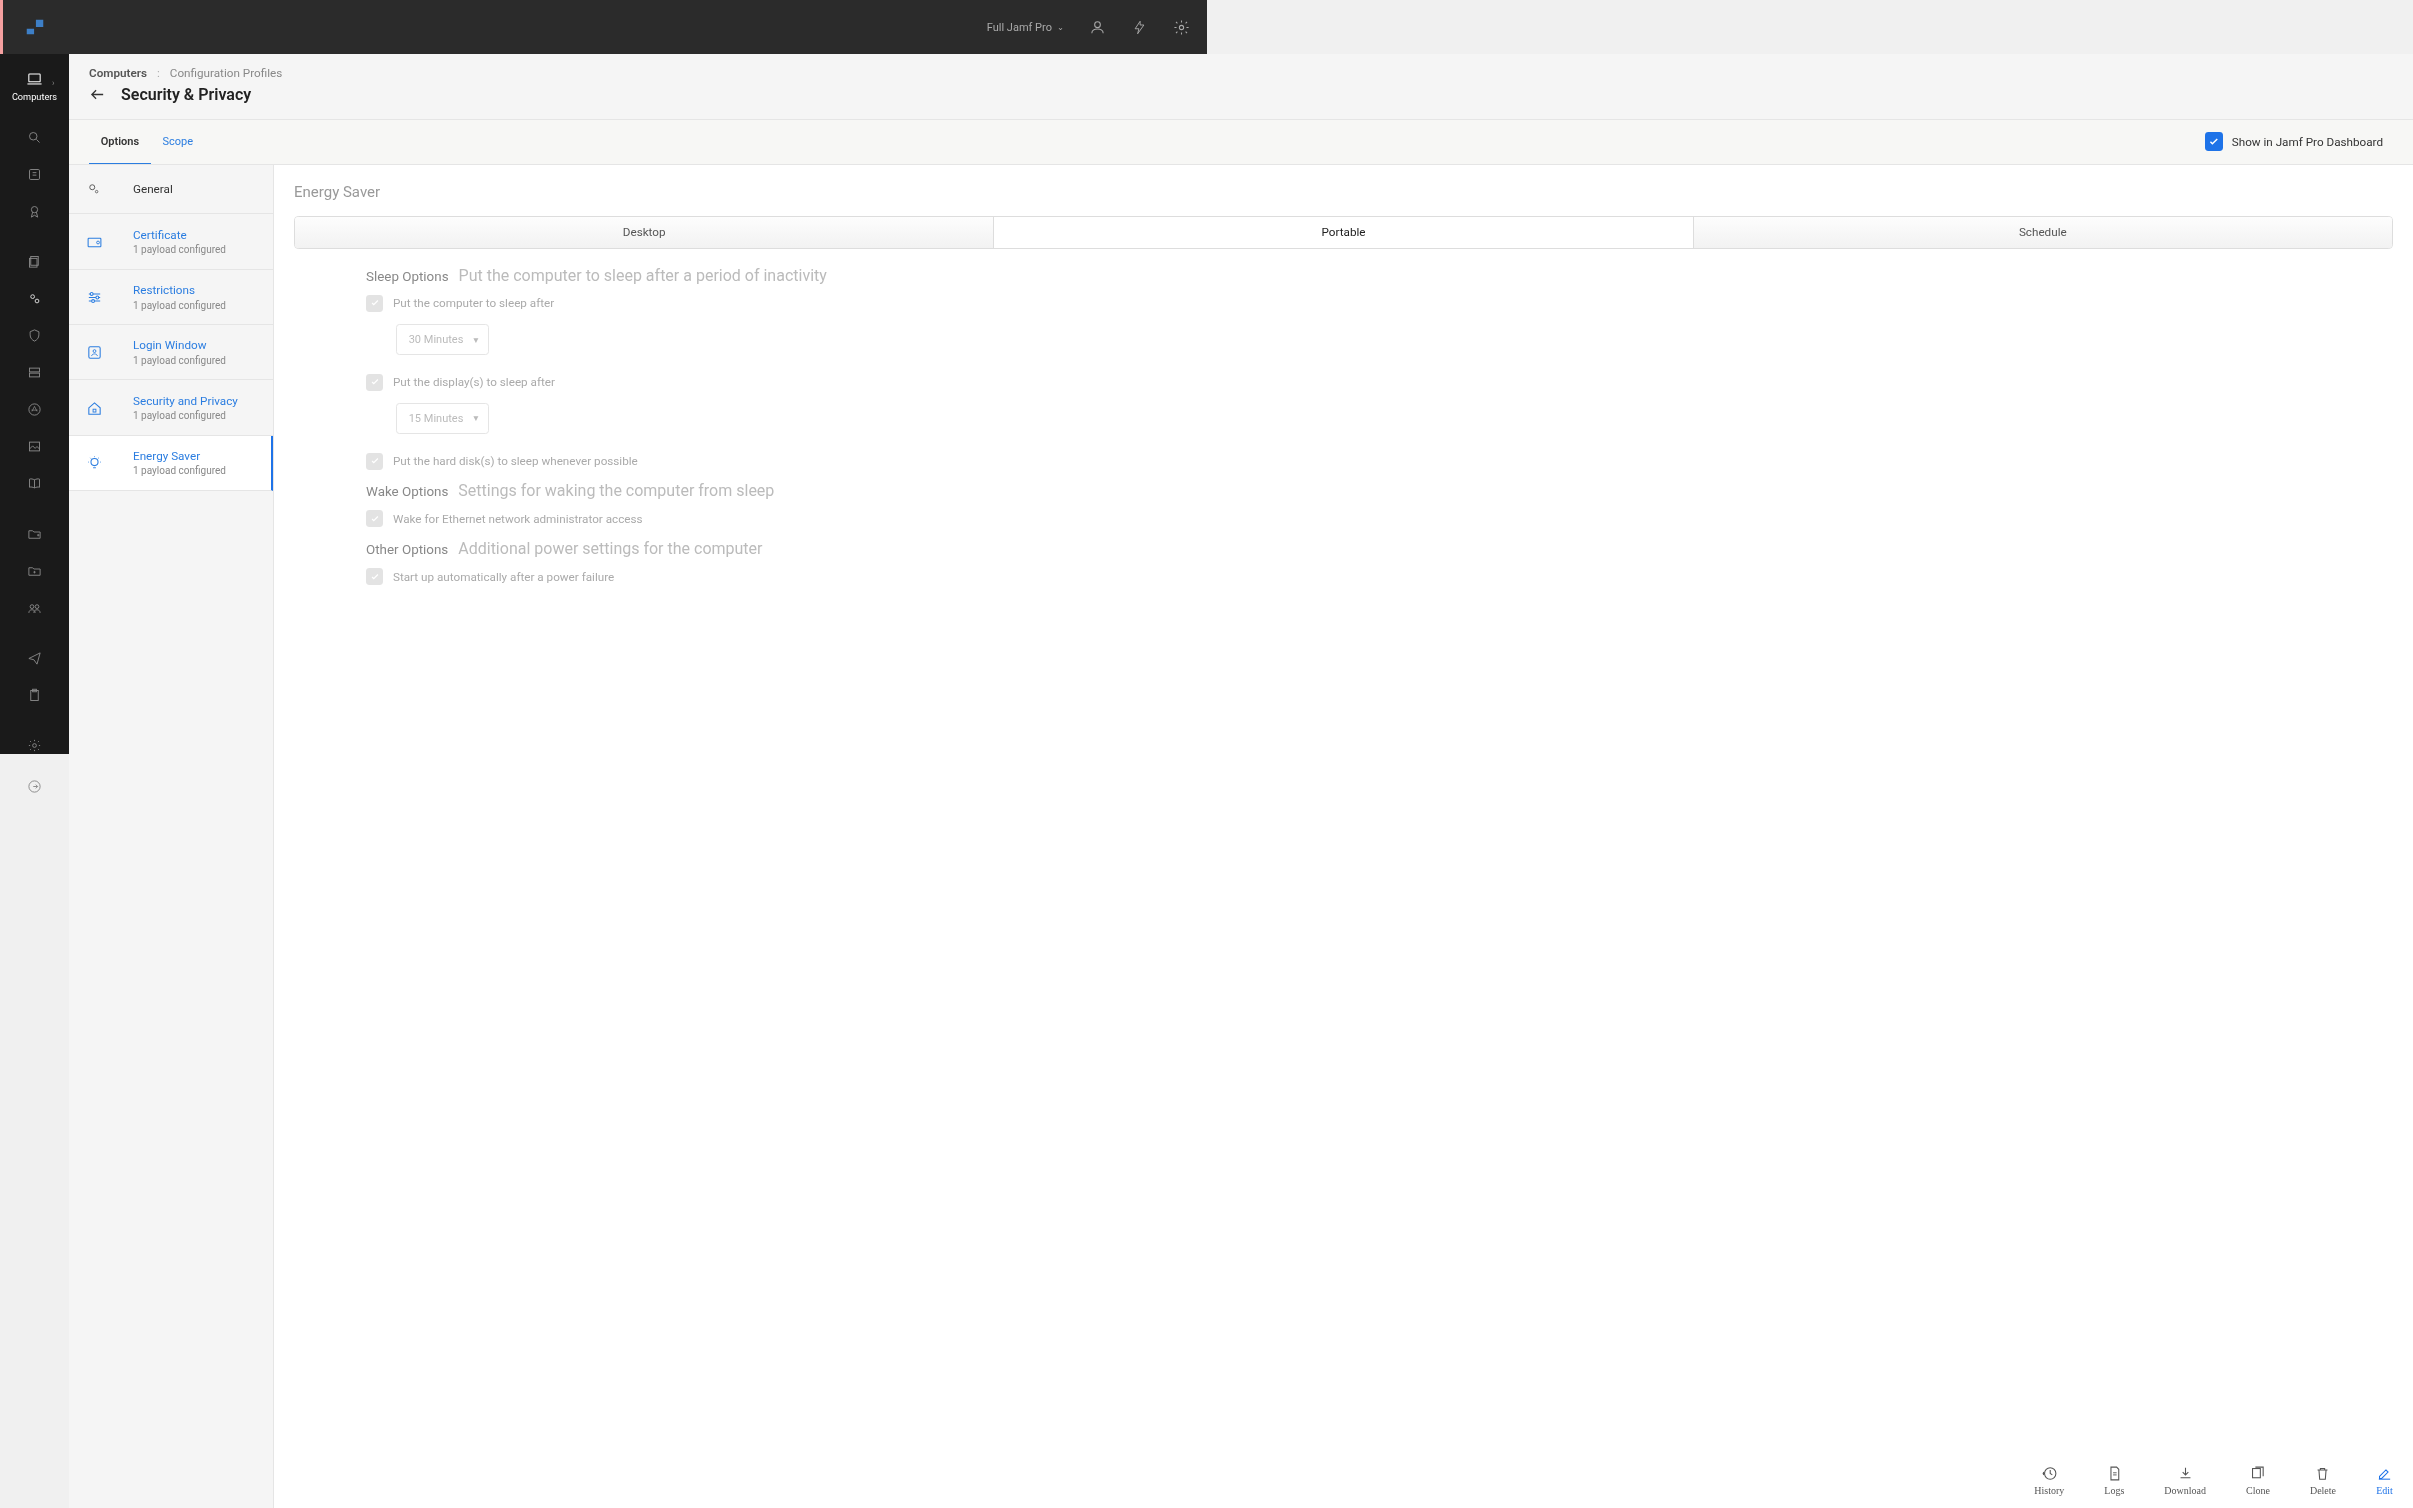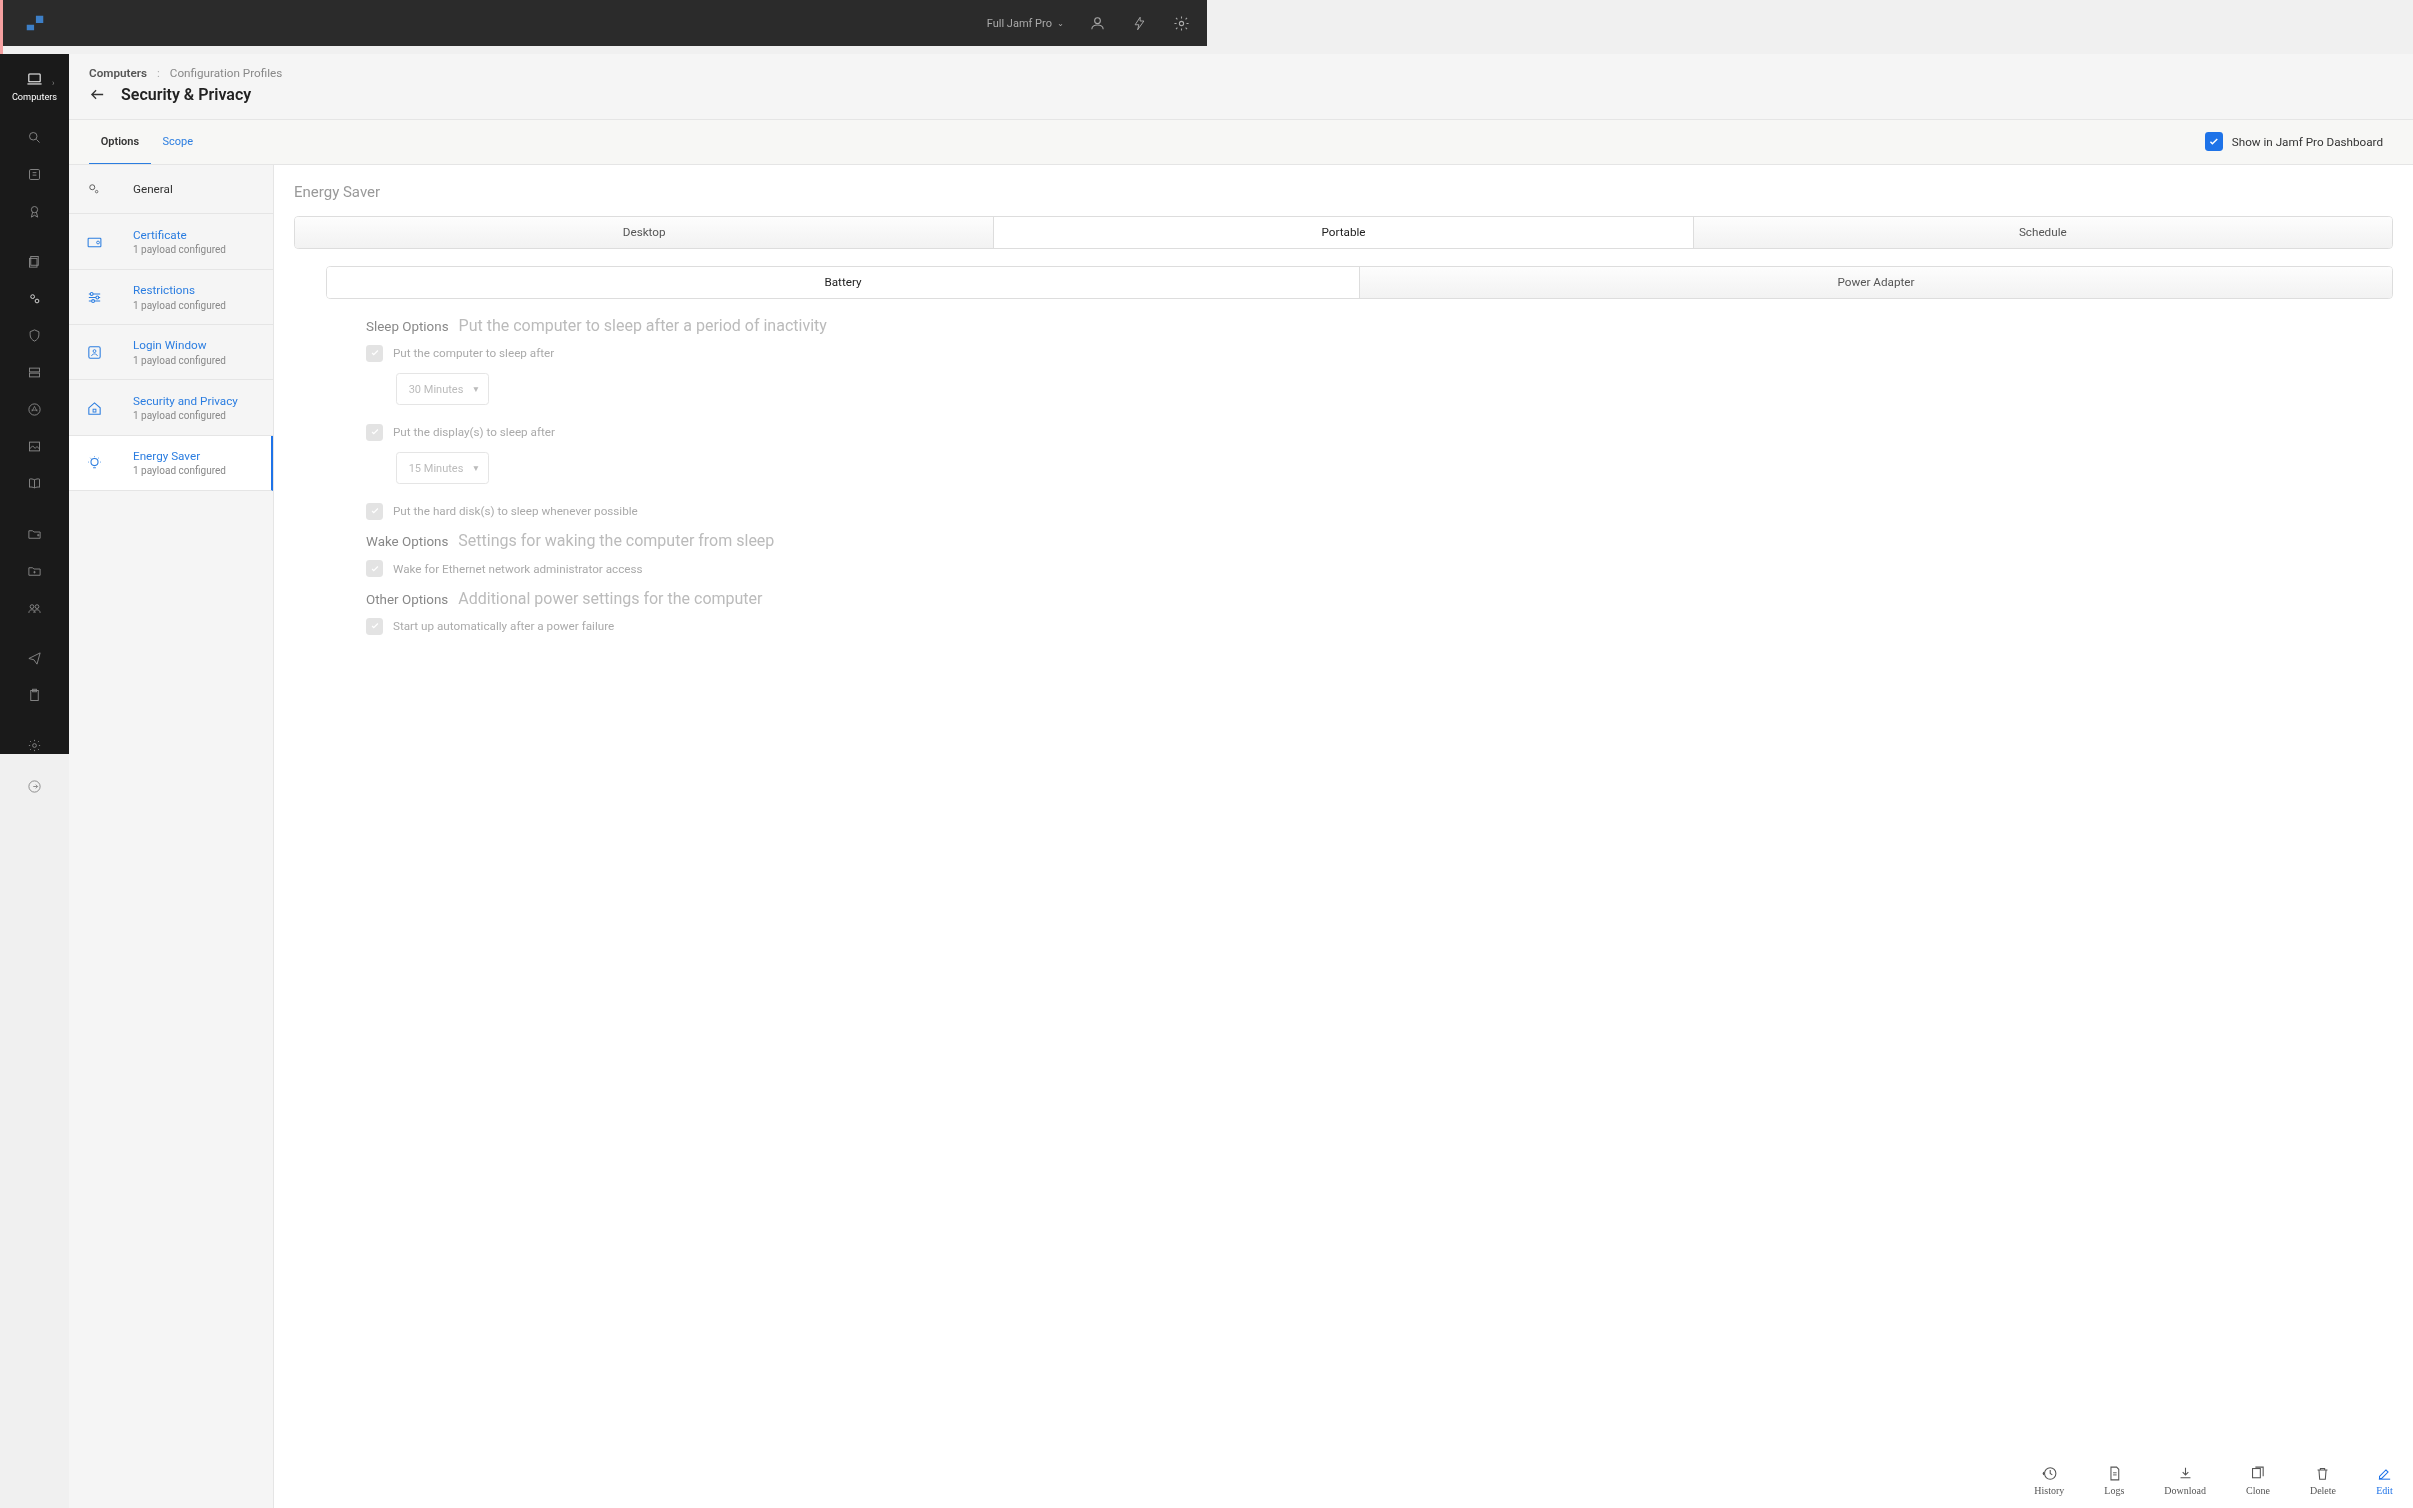--- a/index.html
+++ b/index.html
@@ -1,19 +1,19 @@
 <!DOCTYPE html>
 <html style="font-size:13.4px"><head>
 <meta charset="utf-8">
 <style>
 * { box-sizing: border-box; margin: 0; padding: 0; }
 body { font-family: -apple-system, BlinkMacSystemFont, "Segoe UI", Roboto, sans-serif; font-size: 11.7px; color: #333; background: #f0f0f0; width: 1207px; height: 754px; overflow: hidden; }
 
 
-.topbar { height: 46px; background: #2b2b2b; display: flex; align-items: center; padding: 0 17px; gap: 10px; }
+.topbar { height: 54px; background: #2b2b2b; display: flex; align-items: center; padding: 0 17px; gap: 10px; }
 .logo-accent { width: 2.5px; height: 54px; background: #f5a0a0; position: absolute; left: 0; top: 0; }
 .logo { width: 22px; height: 22px; margin-left: 6.7px; }
 .topbar-spacer { flex: 1; }
 .topbar-text { color: #aaa; font-size: 11px; display: flex; align-items: center; gap: 5px; }
 .topbar-icon { color: #aaa; width: 17px; height: 17px; display: flex; align-items: center; justify-content: center; margin-left: 15px; cursor: pointer; }
 
 
 .sidebar { position: absolute; left: 0; top: 54px; width: 69px; height: 700px; background: #1a1a1a; display: flex; flex-direction: column; align-items: center; padding-top: 11.7px; gap: 0px; }
 .sidebar-section { display: flex; flex-direction: column; align-items: center; gap: 10px; padding: 6.7px 0; }
 .sidebar-sep { width: 20px; height: 0.8px; background: #444; margin: 5px 0; }
@@ -392,24 +392,20 @@
     <div class="detail">
       <div class="detail-title">Energy Saver</div>
 
       <div class="seg">
         <div class="seg-btn">Desktop</div>
         <div class="seg-btn active">Portable</div>
         <div class="seg-btn">Schedule</div>
       </div>
 
       <div class="sub-area">
-        <div class="seg2">
-          <div class="seg-btn active">Battery</div>
-          <div class="seg-btn">Power Adapter</div>
-        </div>
 
         <div class="section-h">
           <span class="st">Sleep Options</span>
           <span class="sd">Put the computer to sleep after a period of inactivity</span>
         </div>
         <div class="opt-row">
           <div class="opt-chk">
               <svg viewBox="0 0 24 24" width="10" height="10">
                 <path d="M5 12l4 4 10-10" stroke="#fff" fill="none" stroke-width="3"></path>
               </svg>

